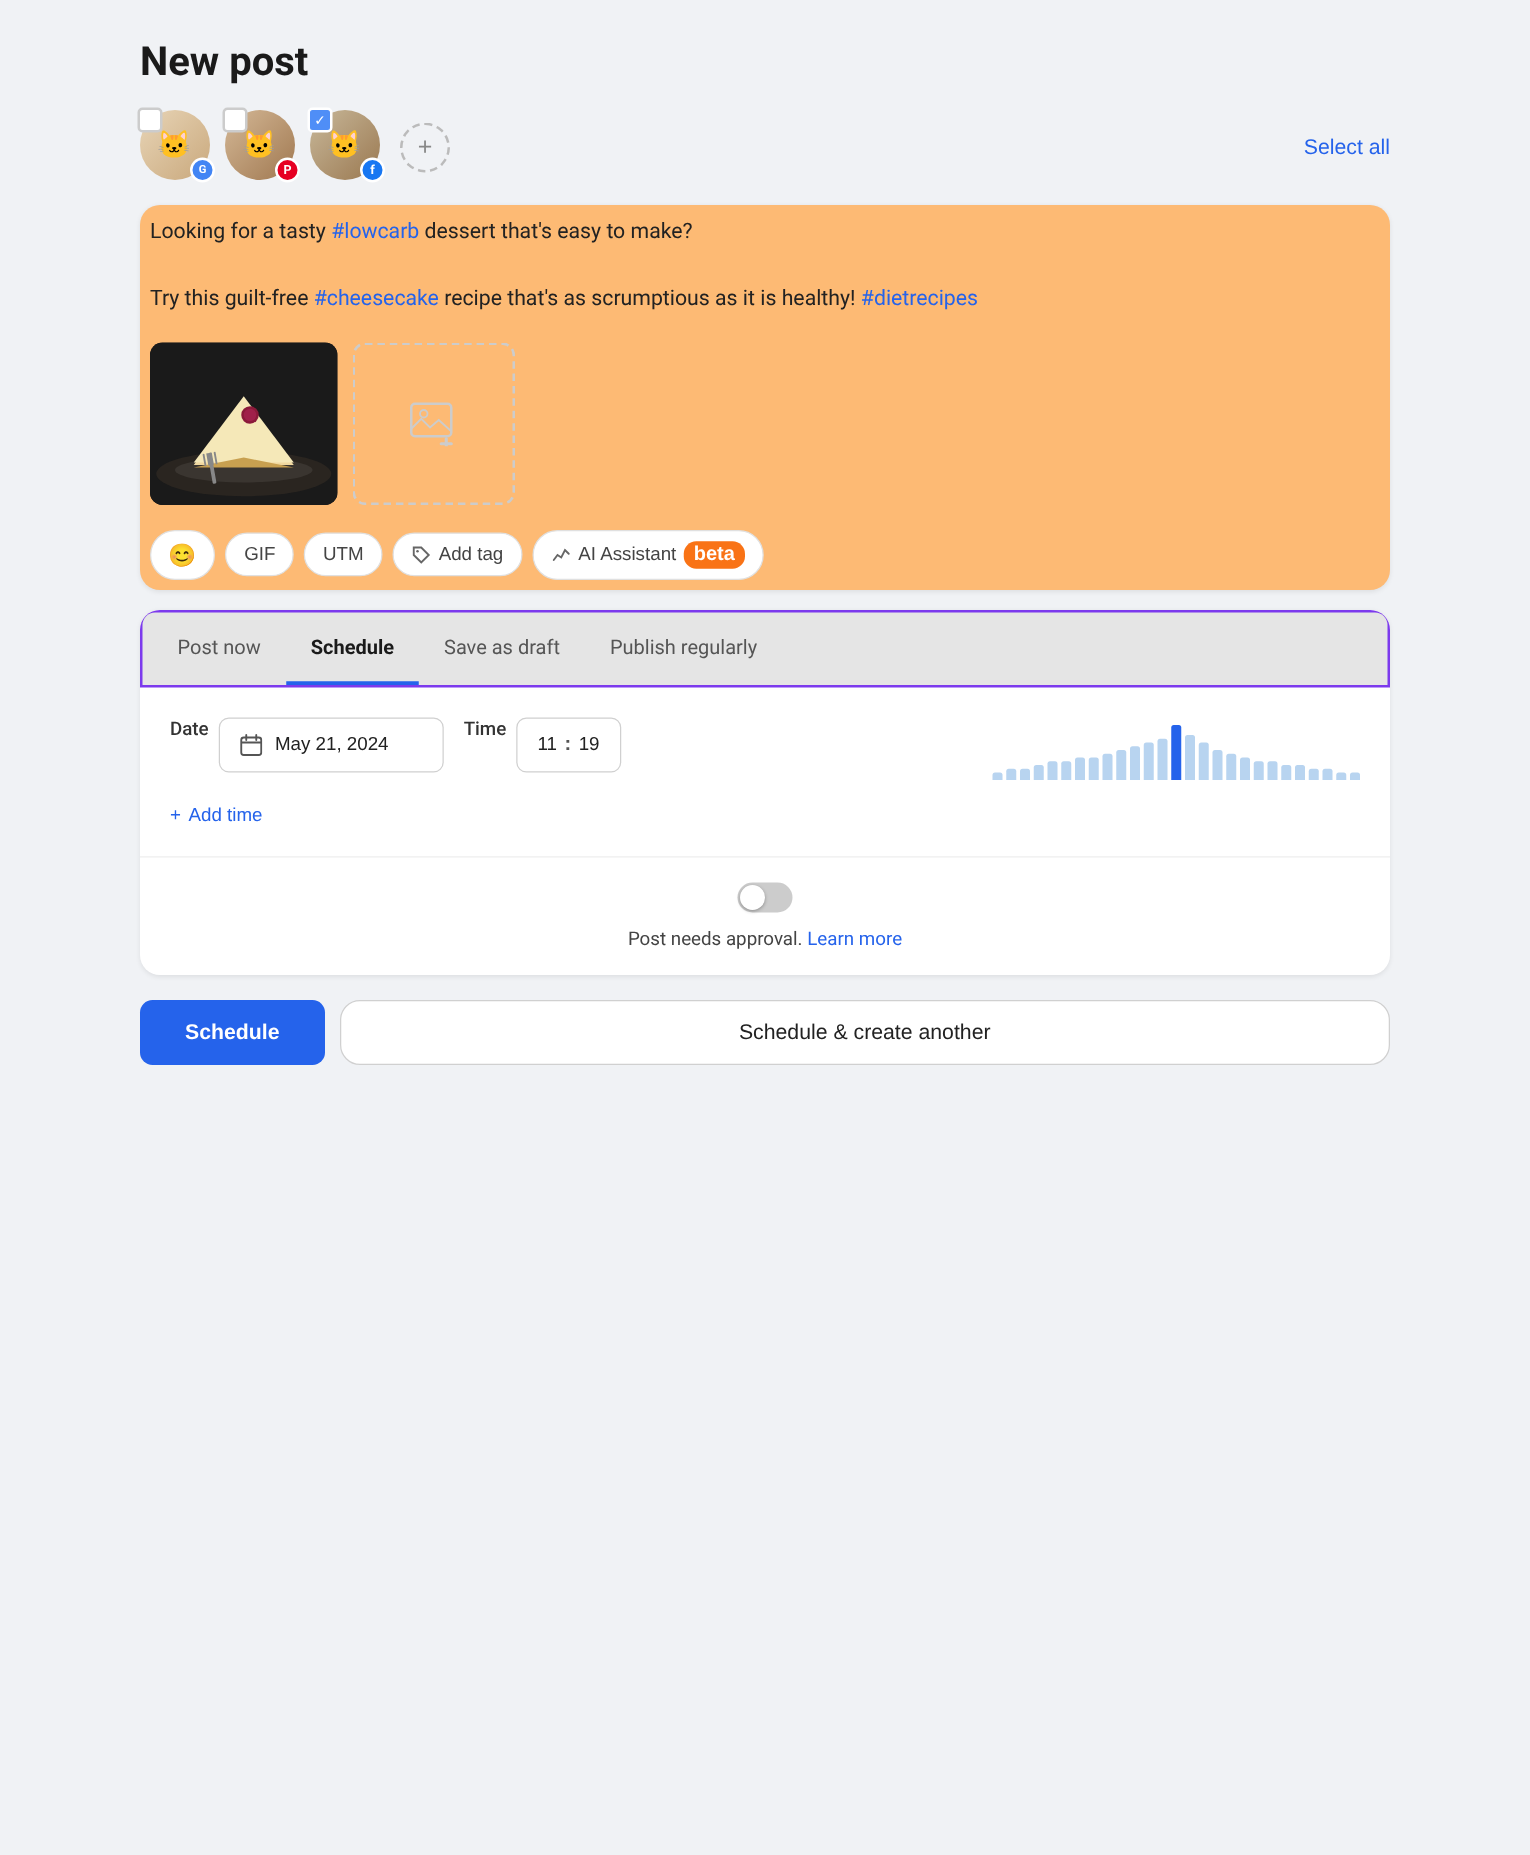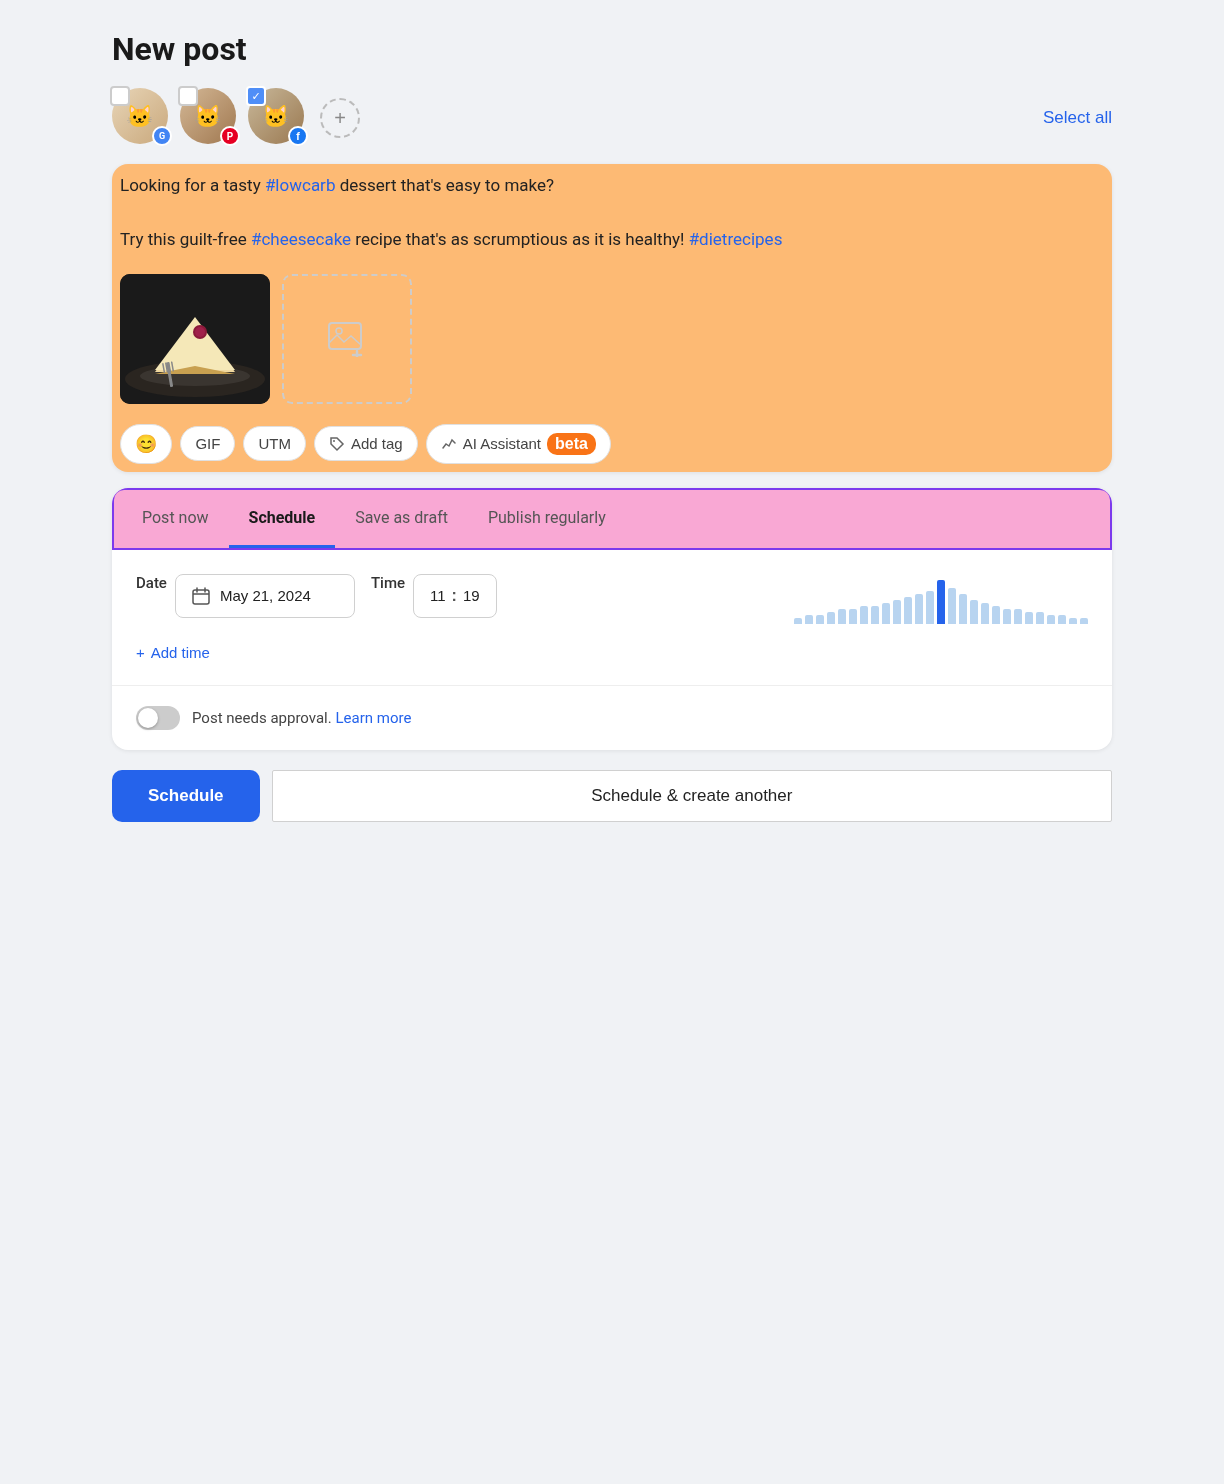--- a/index.html
+++ b/index.html
@@ -193,21 +193,21 @@
       margin-bottom: 20px;
       box-shadow: 0 1px 4px rgba(0,0,0,0.08);
       overflow: hidden;
     }
     .tabs-row {
       display: flex;
       align-items: flex-start;
       border: 2.5px solid #7c3aed;
       border-radius: 12px 12px 0 0;
       padding: 0 8px;
-      background: #f9a8d4;
+      background: #e5e5e5;
     }
     .tab-item {
       padding: 18px 20px;
       cursor: pointer;
       font-size: 16px;
       color: #555;
       border-bottom: 3px solid transparent;
       white-space: nowrap;
     }
     .tab-item.active {
@@ -293,20 +293,21 @@
       font-weight: 500;
       padding: 4px 0;
     }
     
     .approval-section {
       padding: 20px 24px;
       border-top: 1px solid #eee;
       display: flex;
       align-items: center;
       gap: 12px;
+      flex-direction: column;
     }
     .toggle {
       position: relative;
       width: 44px;
       height: 24px;
       background: #ccc;
       border-radius: 12px;
       cursor: pointer;
       transition: background 0.2s;
     }
@@ -345,21 +346,21 @@
       font-size: 17px;
       font-weight: 600;
       cursor: pointer;
       min-width: 140px;
     }
     .schedule-another-btn {
       padding: 8px 28px;
       background: white;
       color: #222;
       border: 1.5px solid #d0d0d0;
-      border-radius: 2px;
+      border-radius: 16px;
       font-size: 17px;
       font-weight: 500;
       cursor: pointer;
       flex: 1;
     }
     
     .food-img-container {
       width: 150px;
       height: 130px;
       border-radius: 10px;

